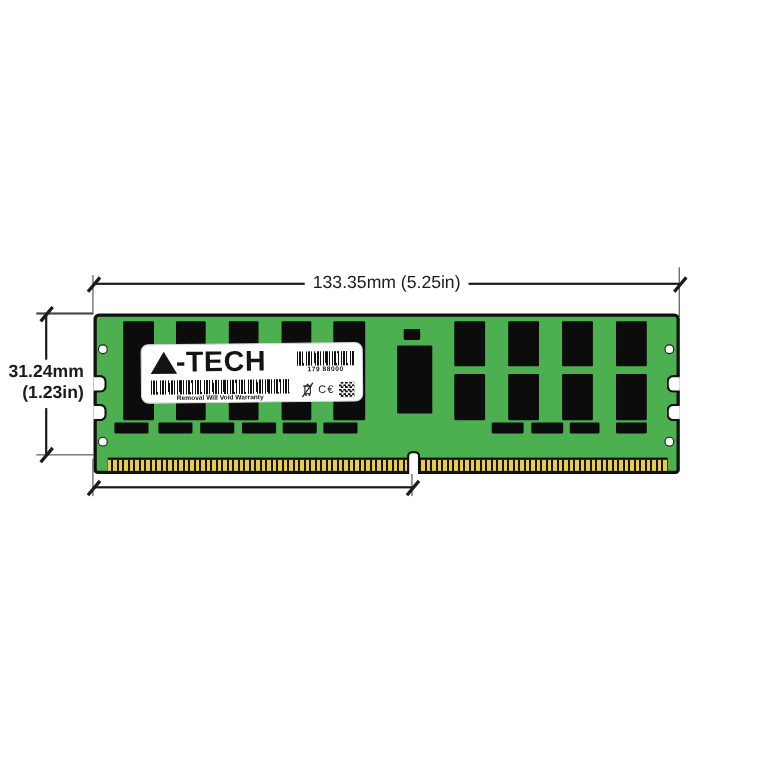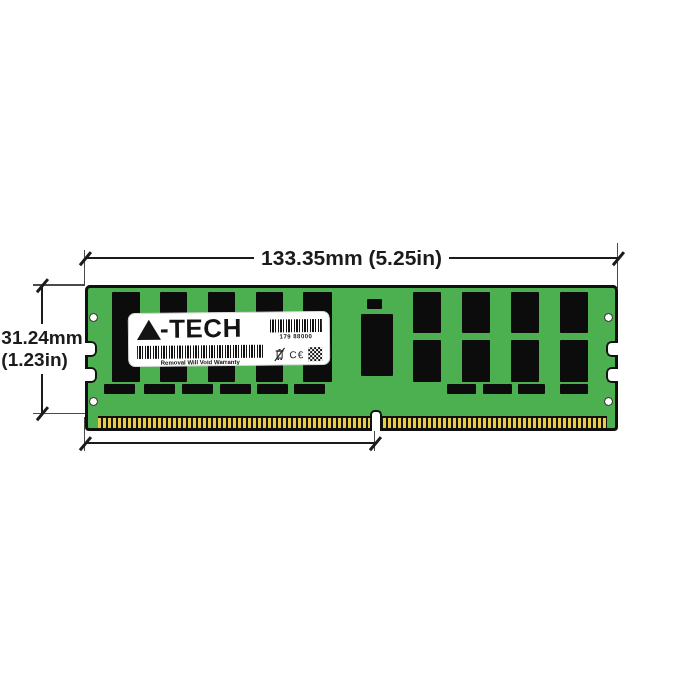--- a/index.html
+++ b/index.html
@@ -4,24 +4,24 @@
 <style>
   * { box-sizing: border-box; margin: 0; padding: 0; }
   html,body { background:#fff; }
   .canvas {
     position: relative; width: 700px; height: 700px; background: #fff;
     font-family: "Liberation Sans", sans-serif; overflow: hidden;
   }
   
   .dim-h { position: absolute; display: flex; align-items: center; color: var(--dim); }
   .dim-h .seg { flex: 1; height: 0; border-top: 2px solid var(--dim); }
-  .dim-h .txt { padding: 0 7px; font-size: 21px; font-weight: bold; white-space: nowrap; color: var(--dim); }
+  .dim-h .txt { padding: 0 7px; font-size: 16px; font-weight: normal; white-space: nowrap; color: var(--dim); }
   .dim-v { position: absolute; display: flex; flex-direction: column; align-items: center; }
   .dim-v .seg { width: 0; flex: 1; border-left: 2px solid var(--dim); }
-  .dim-v .txt { padding: 3px 0; font-size: 19px; font-weight: bold; text-align: left; line-height: 1.18; white-space: nowrap; color: var(--dim); }
+  .dim-v .txt { padding: 3px 0; font-size: 16px; font-weight: bold; text-align: right; line-height: 1.18; white-space: nowrap; color: var(--dim); }
   .tick { position: absolute; width: 2.5px; height: 17px; background: var(--dim); transform: rotate(40deg); }
   .ext { position: absolute; background: #4a4a4a; }
   .shadow-line { position: absolute; background: #9a9a9a; }
   
   .module {
     position: absolute; left: 85px; top: 285px; width: 533px; height: 146px;
     background: var(--pcb); border: 3px solid var(--outline); border-radius: 5px 5px 4px 4px;
   }
   .chip { position: absolute; background: var(--chip); border-radius: 1px; }
   .hole { position: absolute; width: 9px; height: 9px; background: #fff; border: 1.5px solid #1c1c1c; border-radius: 50%; }

